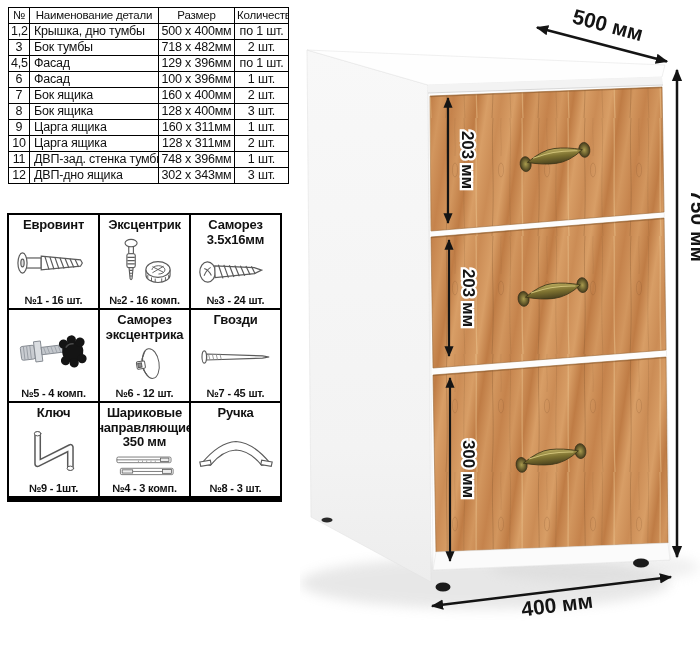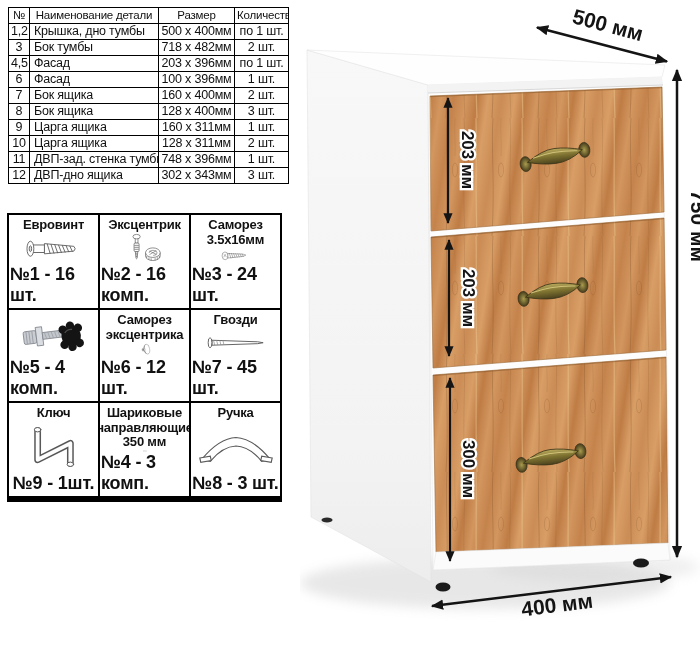--- a/index.html
+++ b/index.html
@@ -16,21 +16,21 @@
 
   
   .hw{position:absolute;left:7px;top:213px;width:275px;height:289px;box-sizing:border-box;
       display:grid;grid-template-columns:89px 89px 89px;grid-template-rows:93px 91px 93px;
       gap:2px;background:#000;border:2px solid #000;}
   .hw-cell{background:#fff;display:flex;flex-direction:column;align-items:center;
            padding:3px 1px 2px 1px;overflow:hidden;}
   .hw-title{font-weight:bold;font-size:13px;line-height:1.12;text-align:center;letter-spacing:-0.2px;}
   .hw-icon{flex:1;display:flex;align-items:center;justify-content:center;width:100%;min-height:0;}
   .hw-icon svg{max-width:86px;max-height:100%;}
-  .hw-count{font-weight:bold;font-size:18px;margin-top:auto;letter-spacing:-0.2px;}
+  .hw-count{font-weight:bold;font-size:11px;margin-top:auto;letter-spacing:-0.2px;}
 
   
   #cab{position:absolute;left:300px;top:0;}
   .dim{font-family:"Liberation Sans",sans-serif;font-weight:bold;fill:#141414;}
 </style>
 </head>
 <body>
 
 <div id="stage">
 
@@ -58,21 +58,21 @@
         </tr>
         <tr>
           <td>3</td>
           <td class="name">Бок тумбы</td>
           <td>718 х 482мм</td>
           <td>2 шт.</td>
         </tr>
         <tr>
           <td>4,5</td>
           <td class="name">Фасад</td>
-          <td>203 х 396мм</td>
+          <td>129 х 396мм</td>
           <td>по 1 шт.</td>
         </tr>
         <tr>
           <td>6</td>
           <td class="name">Фасад</td>
           <td>100 х 396мм</td>
           <td>1 шт.</td>
         </tr>
         <tr>
           <td>7</td>

